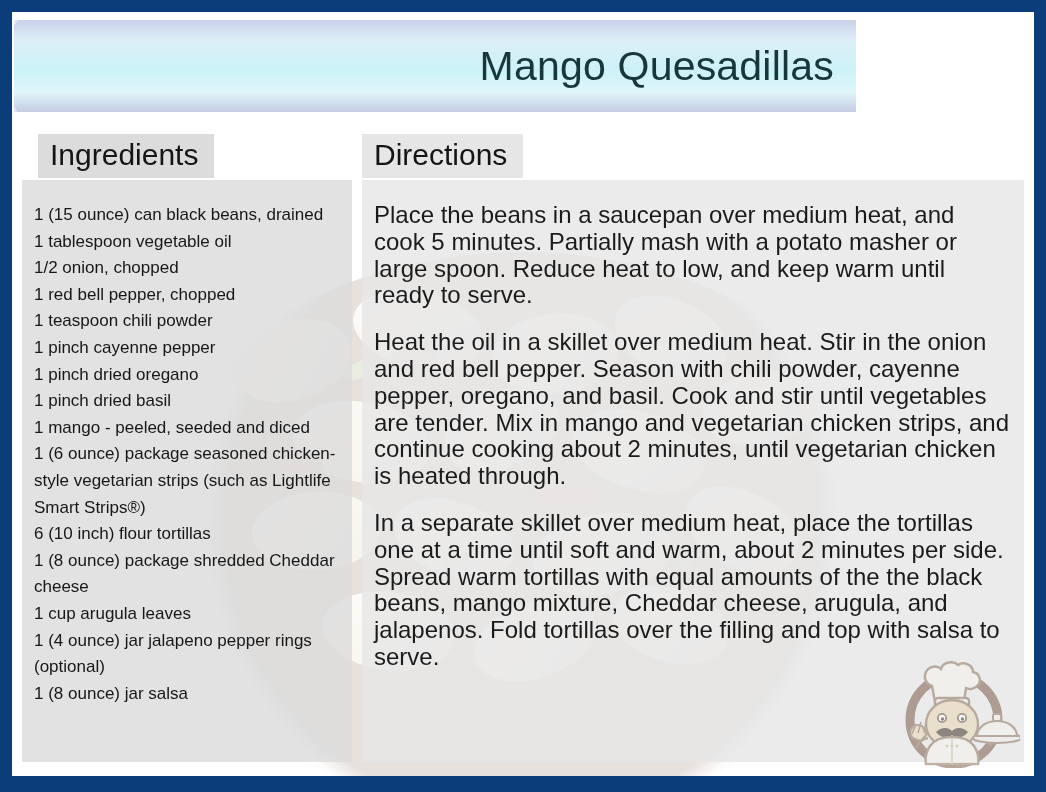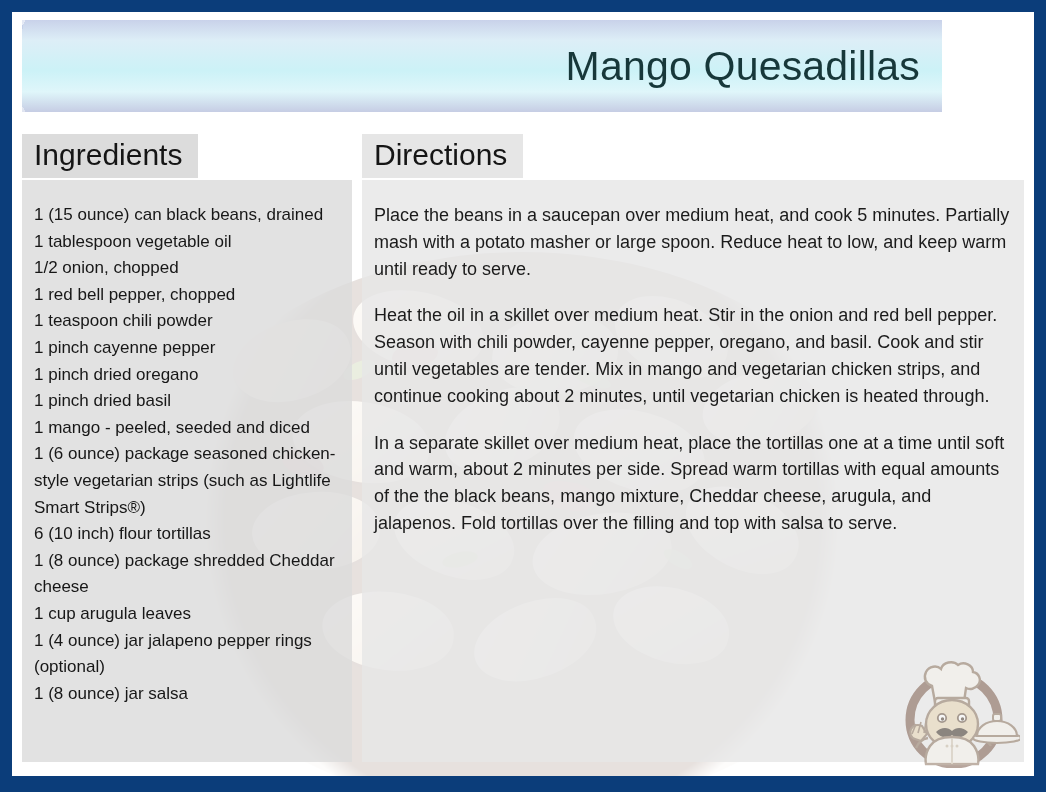--- a/index.html
+++ b/index.html
@@ -31,57 +31,57 @@
   .bean{
     position:absolute;border-radius:50% 50% 48% 52%;
     background:linear-gradient(135deg,#f6e9d8 0%,#e3cdb2 60%,#c9ab8c 100%);
     box-shadow:0 1px 2px rgba(90,60,40,.35);
   }
   .herb{position:absolute;border-radius:50%;background:#8aa84a;opacity:.85;}
   .pep{position:absolute;border-radius:40%;background:#b2343a;opacity:.8;}
 
   
   .banner{
-    position:absolute;left:10px;top:8px;width:920px;height:92px;
+    position:absolute;left:2px;top:8px;width:842px;height:92px;
     background:
       linear-gradient(118deg, rgba(255,255,255,.55) 0 3px, rgba(255,255,255,0) 3px 46px),
       linear-gradient(62deg,  rgba(255,255,255,.45) 0 3px, rgba(255,255,255,0) 3px 52px),
       linear-gradient(100deg, rgba(183,196,228,.45) 0 2px, rgba(255,255,255,0) 2px 90px),
       linear-gradient(180deg, #c9d2ea 0%, #ddeef7 22%, #ccf2f7 55%, #dff6fa 78%, #c6cde4 100%);
     box-sizing:border-box;
   }
   .banner-title{
     position:absolute;right:22px;top:50%;transform:translateY(-50%);
     font-size:41px;color:#17383a;letter-spacing:.2px;white-space:nowrap;
   }
 
   
   .col{position:absolute;box-sizing:border-box;}
-  .col-ing{left:10px;top:122px;width:330px;bottom:14px;}
+  .col-ing{left:10px;top:122px;width:330px;bottom:14px;padding-left:16px;}
   .col-dir{left:350px;top:122px;width:662px;bottom:14px;}
 
   .tab{
     position:relative;display:inline-block;
     background:#dcdcdc;padding:4px 16px 6px 12px;
     font-size:30px;color:#151515;line-height:1.12;
   }
   .col-dir .tab{background:#e6e6e6;}
 
   .panel{
     position:absolute;left:0;right:0;top:46px;bottom:0;
     background:rgba(220,220,220,.82);
     padding:22px 14px 10px 12px;box-sizing:border-box;
   }
   .col-dir .panel{background:rgba(231,231,231,.82);}
 
   .ing-line{
     font-size:17px;color:#171717;line-height:26.6px;white-space:pre-wrap;
   }
   .dir-para{
-    font-size:18px;color:#1b1b1b;line-height:26.8px;margin:0 0 20px 0;
+    font-size:24px;color:#1b1b1b;line-height:26.8px;margin:0 0 20px 0;
   }
   .dir-para:last-child{margin-bottom:16px;}
 
   
   .chef{position:absolute;right:14px;bottom:8px;width:128px;height:126px;opacity:.55;}
   .chef svg{display:block;width:128px;height:126px;}
 </style>
 </head>
 <body>
 

